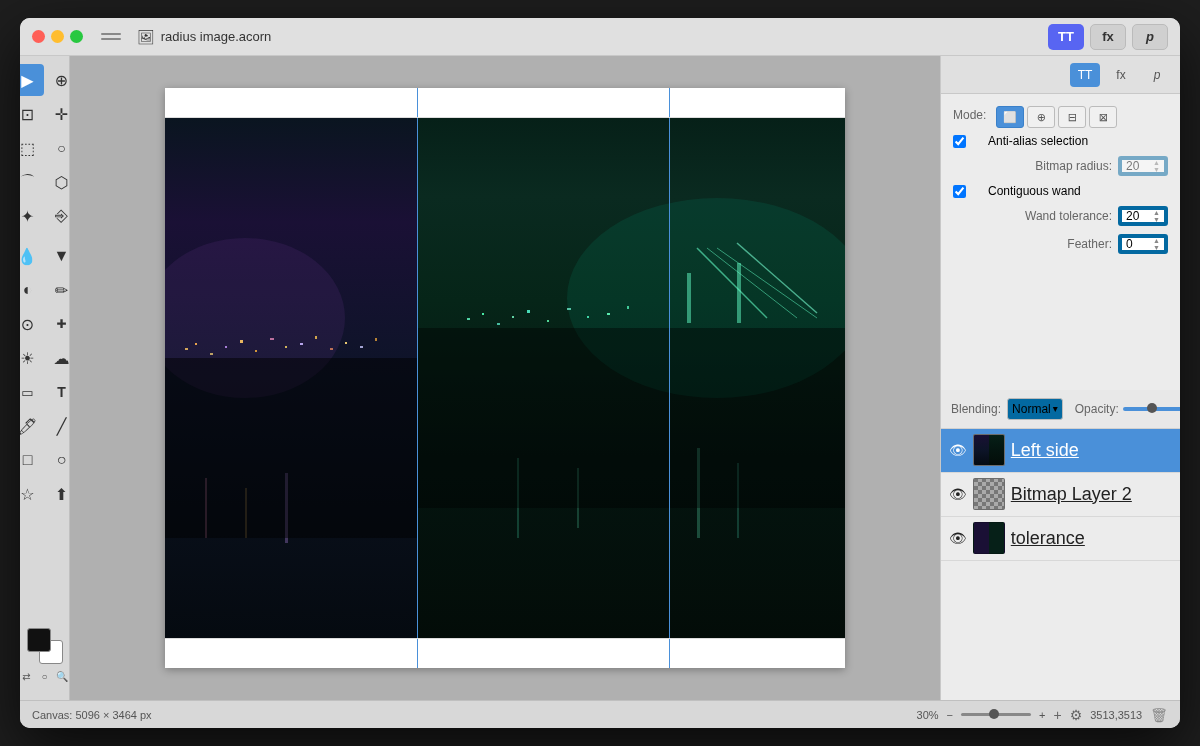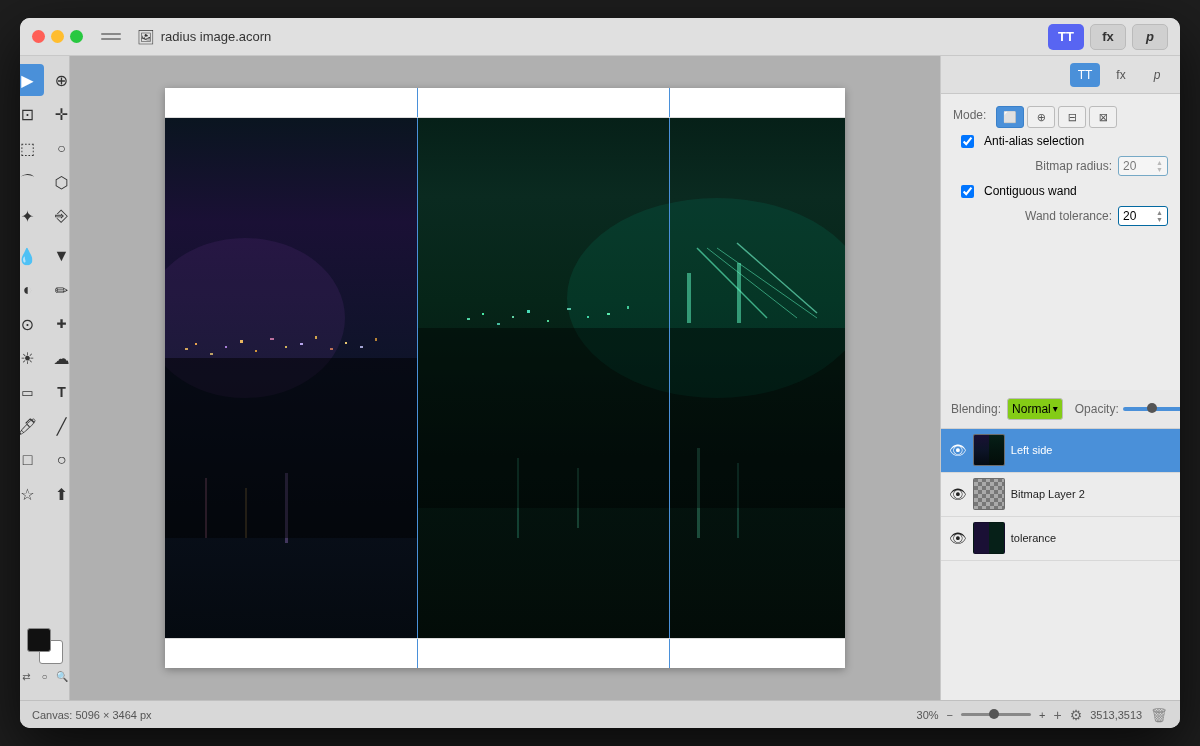--- a/index.html
+++ b/index.html
@@ -220,46 +220,46 @@
     .mode-label { font-size: 12px; color: #666; margin-bottom: 5px; }
     .mode-buttons { display: flex; gap: 3px; }
     .mode-btn {
       width: 28px; height: 22px;
       border: 1px solid #bbb; border-radius: 3px;
       background: #f0f0f0; display: flex; align-items: center; justify-content: center;
       font-size: 11px; cursor: pointer; color: #555;
     }
     .mode-btn.active { background: #4a90d9; color: white; border-color: #3a80c9; }
     .checkbox-row {
-      display: flex; align-items: center; gap: 10px;
-      font-size: 12px; margin-bottom: 8px; margin-left: 8px;
+      display: flex; align-items: center; gap: 22px;
+      font-size: 12px; margin-bottom: 8px;
     }
     .checkbox-row input[type=checkbox] { margin: 0; }
     .spinbox-row {
       display: flex; align-items: center; margin-bottom: 8px; font-size: 12px;
     }
     .spinbox-label { text-align: right; color: #666; margin-right: 6px; flex: 1; }
     .spinbox {
       width: 50px; height: 20px;
-      border: 1px solid #0369a1; border-radius: 3px;
+      border: 4px solid #0369a1; border-radius: 3px;
       background: white; display: flex; align-items: center;
       justify-content: space-between; padding: 0 4px;
       font-size: 12px;
     }
     .spinbox-arrows { display: flex; flex-direction: column; }
     .spinbox-arrow { font-size: 7px; cursor: pointer; color: #888; line-height: 1; }
     
     .blending-row {
       display: flex; align-items: center; gap: 6px;
       padding: 8px 10px; border-bottom: 1px solid #d0d0d0;
       font-size: 12px; background: #e8e8e8;
     }
     .blend-select {
       height: 22px; border: 1px solid #bbb; border-radius: 3px;
-      background: #84cc16; padding: 0 4px; font-size: 12px;
+      background: #0369a1; padding: 0 4px; font-size: 12px;
       display: flex; align-items: center; gap: 2px; cursor: pointer;
     }
     .opacity-slider-wrap {
       display: flex; align-items: center; gap: 4px; margin-left: 6px;
     }
     .opacity-label { color: #666; }
     .opacity-slider {
       width: 60px; height: 4px; background: #4a90d9;
       border-radius: 2px; position: relative;
     }
@@ -274,21 +274,21 @@
       border-bottom: 1px solid #d8d8d8;
     }
     .layer-item.active { background: #4a90d9; color: white; }
     .layer-eye { font-size: 14px; cursor: pointer; flex-shrink: 0; }
     .layer-thumb {
       width: 32px; height: 32px; border-radius: 2px;
       background: #888; flex-shrink: 0; overflow: hidden;
       display: flex; align-items: center; justify-content: center;
       border: 1px solid rgba(0,0,0,0.2);
     }
-    .layer-name { flex: 1; font-size: 11px; }
+    .layer-name { flex: 1; font-size: 18px; text-decoration: underline; }
     .layer-thumb-left {
       background: linear-gradient(180deg, #1a1035 0%, #0d1428 50%, #050a10 100%);
       width: 16px; height: 32px; float: left;
     }
     .layer-thumb-right {
       background: linear-gradient(180deg, #062018 0%, #041510 50%, #030c08 100%);
       width: 16px; height: 32px; float: left;
     }
     .layer-thumb-checker {
       background:
@@ -548,20 +548,30 @@
           <span class="spinbox-label">Wand tolerance:</span>
           <div class="spinbox">
             <span>20</span>
             <div class="spinbox-arrows">
               <span class="spinbox-arrow">▲</span>
               <span class="spinbox-arrow">▼</span>
             </div>
           </div>
         </div>
 
+        <div class="spinbox-row">
+          <span class="spinbox-label">Feather:</span>
+          <div class="spinbox">
+            <span>0</span>
+            <div class="spinbox-arrows">
+              <span class="spinbox-arrow">▲</span>
+              <span class="spinbox-arrow">▼</span>
+            </div>
+          </div>
+        </div>
       </div>
 
       <div class="blending-row">
         <span style="color:#666;">Blending:</span>
         <div class="blend-select">
           <span>Normal</span>
           <span style="font-size:10px;">▾</span>
         </div>
         <div class="opacity-slider-wrap">
           <span class="opacity-label">Opacity:</span>

